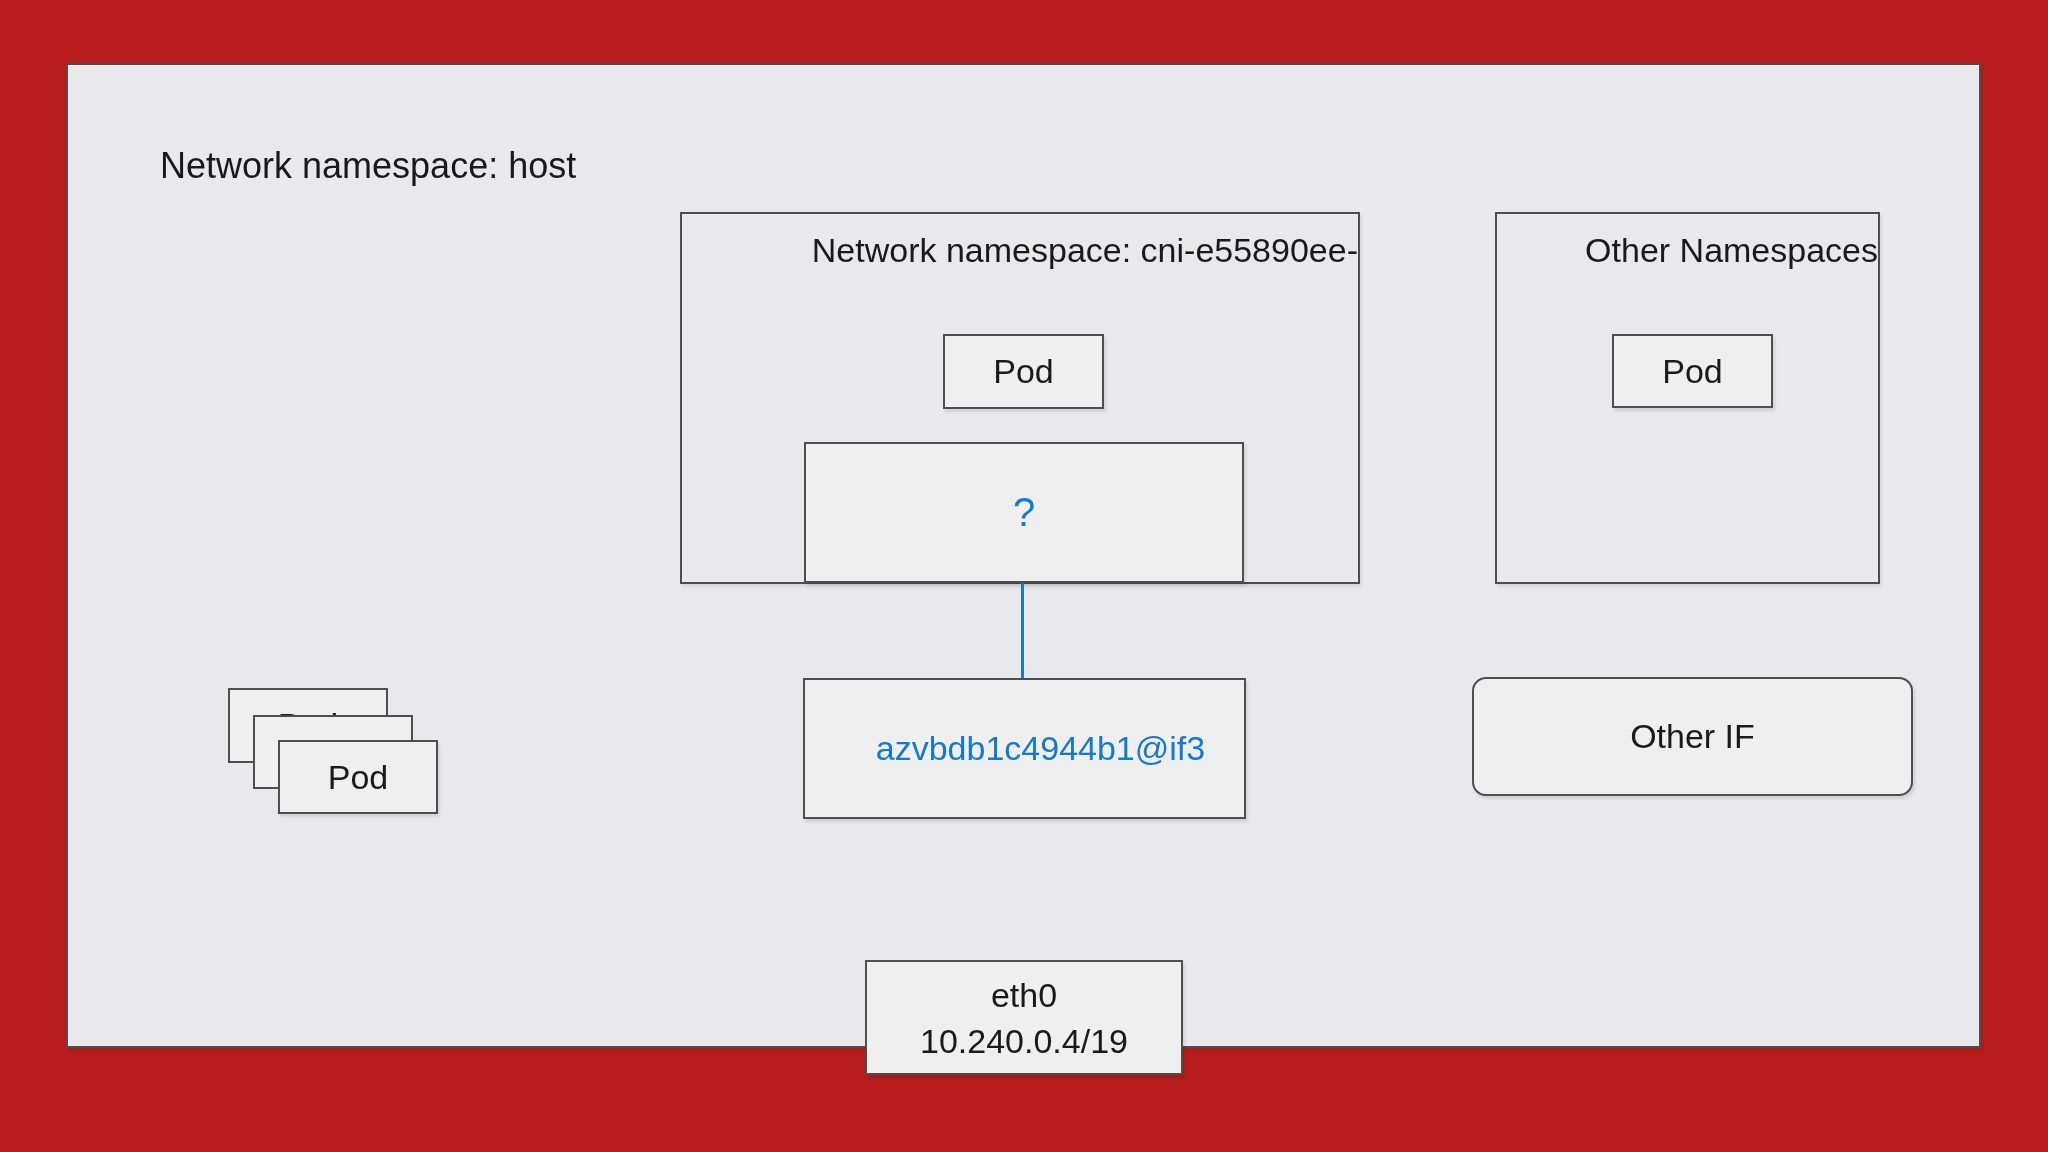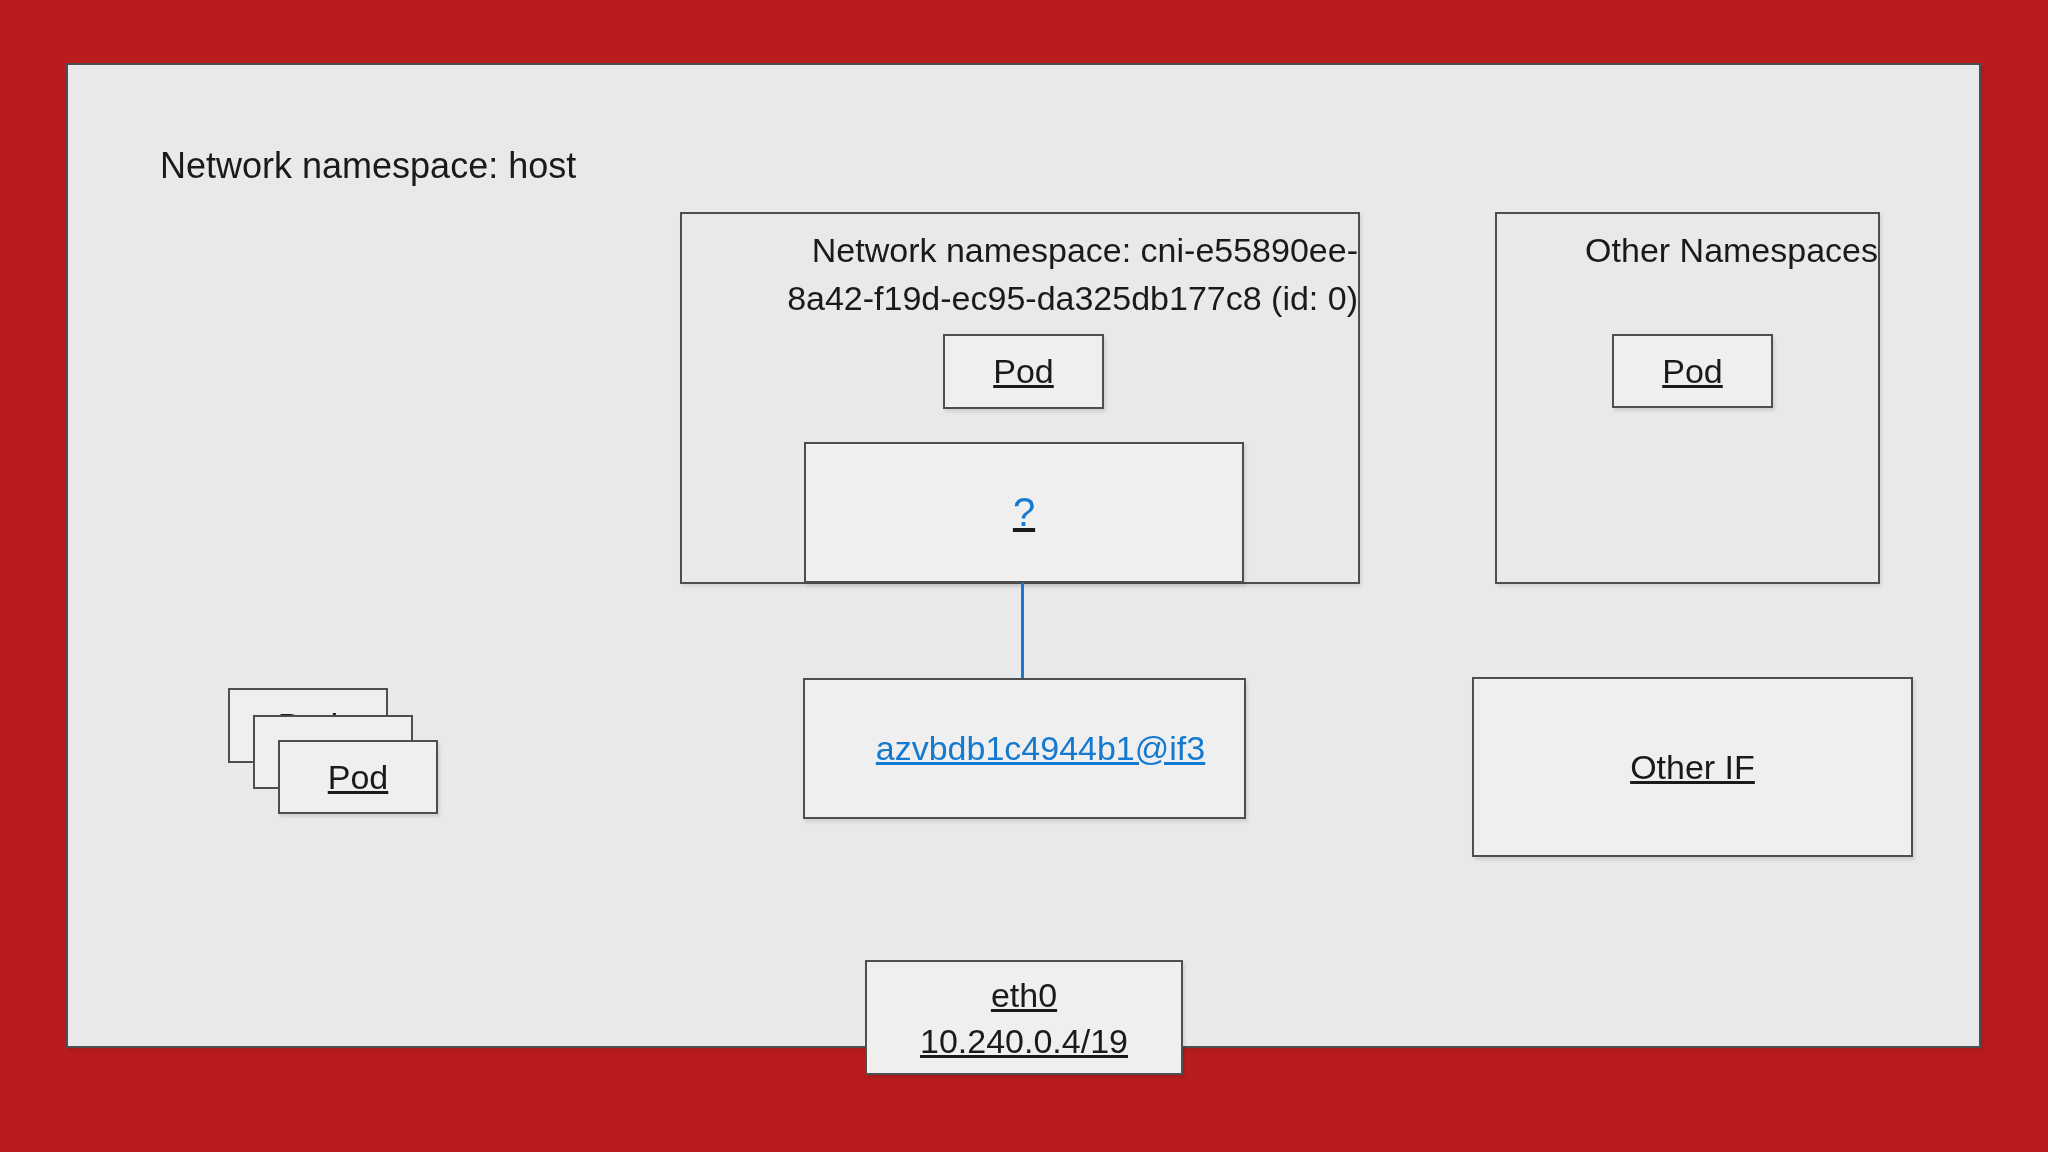--- a/index.html
+++ b/index.html
@@ -18,21 +18,20 @@
   }
   .box {
     position: absolute;
     box-sizing: border-box;
     border: 2px solid #4e4e4e;
     background: #e9e8ea;
   }
   .leaf {
     background: #efeff0;
     box-shadow: 2px 3px 3px rgba(0,0,0,0.10);
-    text-decoration: underline;
   }
   .container-box {
     box-shadow: 2px 3px 3px rgba(0,0,0,0.08);
   }
   .center-flex {
     display: flex;
     align-items: center;
     justify-content: center;
     text-align: center;
   }
@@ -76,21 +75,20 @@
 
 <div id="canvas">
 
   <div class="box container-box" style="left:66px; top:63px; width:1915px; height:985px;">
     <div class="host-title">Network namespace: host</div>
   </div>
 
   <div class="box container-box" style="left:680px; top:212px; width:680px; height:372px;">
     <div class="ns-title">
       <div>Network namespace: cni-e55890ee-</div>
-      <div>8a42-f19d-ec95-da325db177c8 (id: 0)</div>
     </div>
   </div>
 
   <div class="box leaf center-flex pod-text" style="left:943px; top:334px; width:161px; height:75px;">
     <span>Pod</span>
   </div>
 
   <div class="box leaf center-flex" style="left:804px; top:442px; width:440px; height:141px;">
     <span class="accent qmark">?</span>
   </div>
@@ -102,21 +100,21 @@
   </div>
 
   <div class="box container-box" style="left:1495px; top:212px; width:385px; height:372px;">
     <div class="ns-title">Other Namespaces</div>
   </div>
 
   <div class="box leaf center-flex pod-text" style="left:1612px; top:334px; width:161px; height:74px;">
     <span>Pod</span>
   </div>
 
-  <div class="box leaf center-flex pod-text" style="left:1472px; top:677px; width:441px; height:180px;">
+  <div class="box leaf center-flex pod-text" style="left:1472px; top:677px; width:441px; height:119px;border-radius:14px;">
     <span>Other IF</span>
   </div>
 
   <div class="box leaf col-center" style="left:865px; top:932px; width:318px; height:115px; font-size:34px; line-height:46px;margin-top:28px;">
     <div>eth0</div>
     <div>10.240.0.4/19</div>
   </div>
 
   <div class="box leaf center-flex pod-text" style="left:228px; top:688px; width:160px; height:75px; z-index:1; box-shadow:none;">
     <span>Pod</span>

